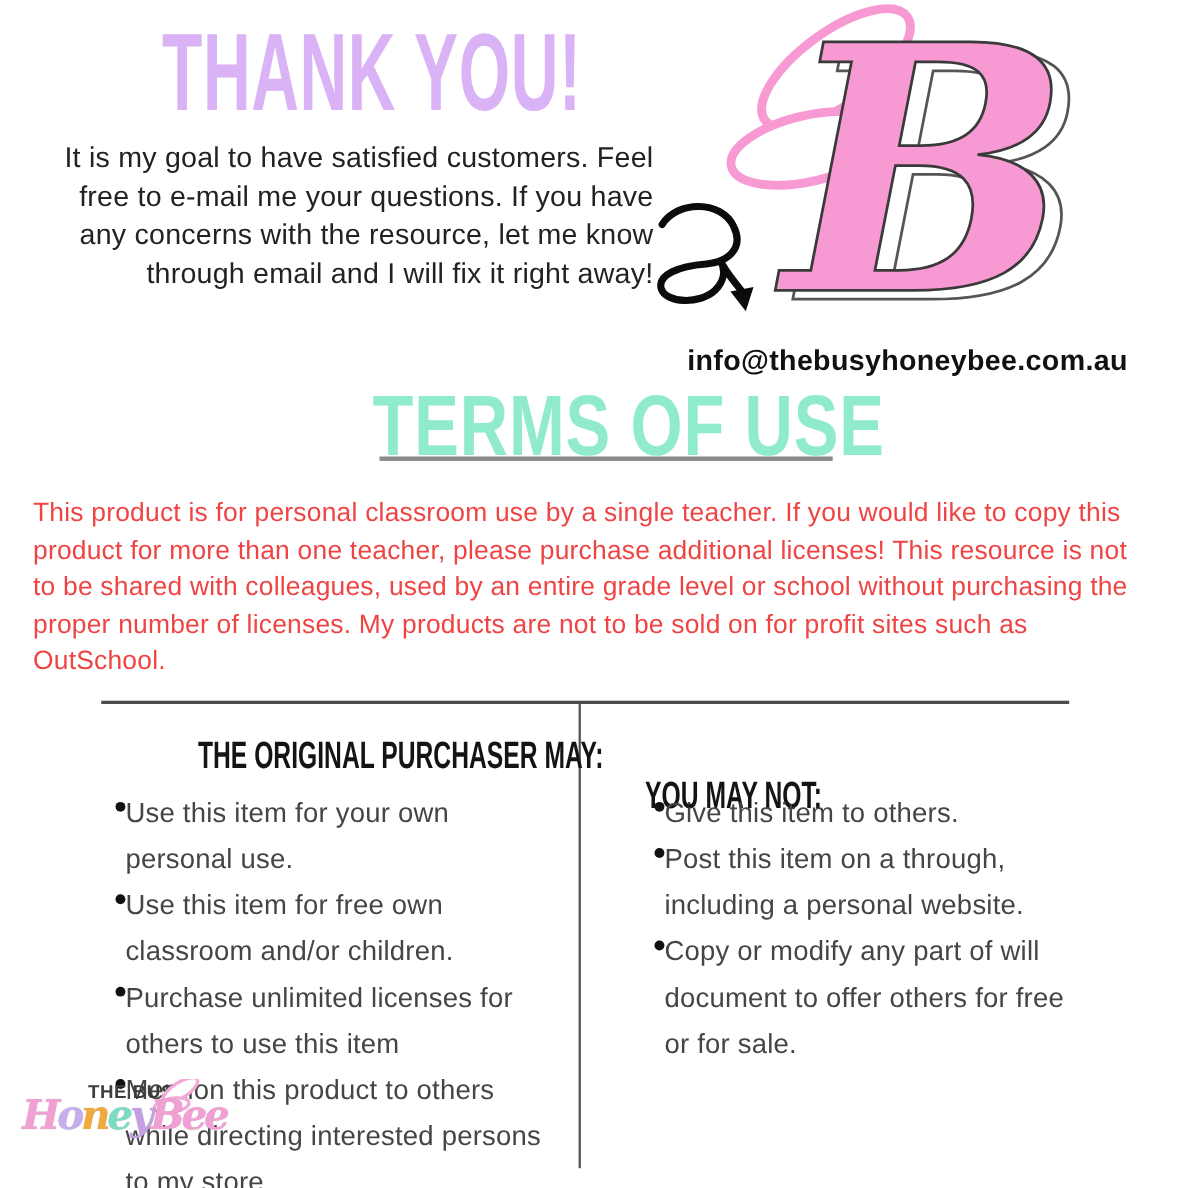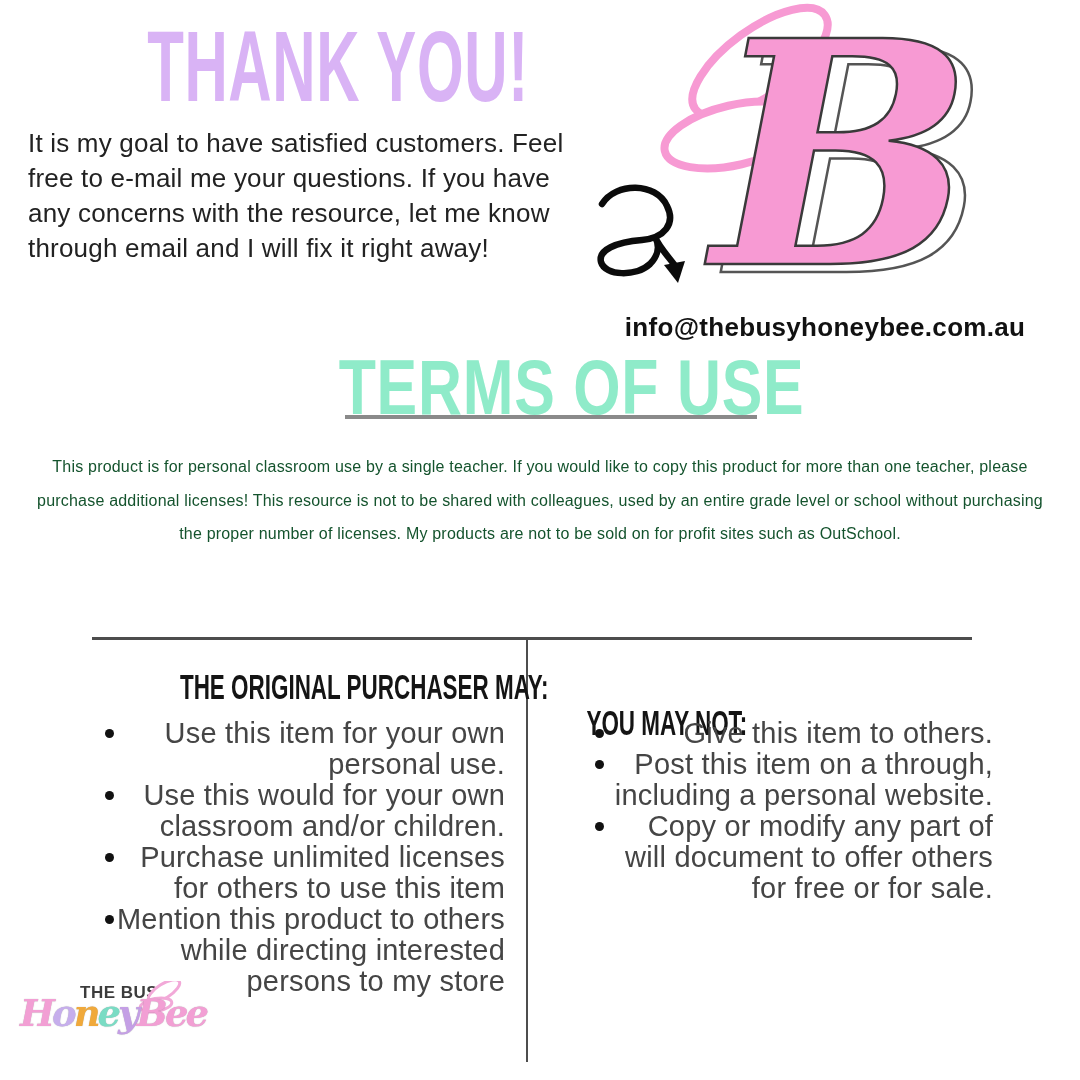--- a/index.html
+++ b/index.html
@@ -26,29 +26,29 @@
   .terms-wrap { left: 230px; top: 348px; width: 640px; }
   .terms-title { font-size: 78px; transform: scale(0.78, 1.0); }
   .terms-underline {
     position: absolute; left: 345px; top: 415px;
     width: 412px; height: 4px; background: #8a8a8a;
   }
 
   
   .intro-paragraph {
     position: absolute; left: 28px; top: 126px; width: 566px;
-    text-align: left;
+    text-align: right;
     font-size: 26px; line-height: 35px;
     letter-spacing: 0.2px; color: #222;
   }
   .terms-paragraph {
     position: absolute; left: 30px; top: 450px; width: 1020px;
-    text-align: center;
-    font-size: 16px; line-height: 33.5px;
-    letter-spacing: 0.2px; color: #14532d;
+    text-align: left;
+    font-size: 24px; line-height: 33.5px;
+    letter-spacing: 0.2px; color: #ef4444;
   }
   .email-line {
     position: absolute; left: 600px; top: 312px; width: 450px;
     text-align: center;
     font-size: 26px; font-weight: bold; color: #111;
     letter-spacing: 0.3px;
   }
 
   
   .brand-logo { position: absolute; left: 660px; top: 0px; width: 330px; height: 305px; }
@@ -77,22 +77,22 @@
 
   .bullet-list { position: absolute; list-style: none; }
   .bullet-list-left  { left: 95px;  top: 718px; width: 410px; }
   .bullet-list-right { left: 585px; top: 718px; width: 408px; }
   .bullet-item { display: flex; align-items: flex-start; }
   .bullet-dot {
     flex: 0 0 9px; width: 9px; height: 9px; border-radius: 50%;
     background: #111; margin: 11px 0 0 10px;
   }
   .bullet-text {
-    flex: 1; text-align: right;
-    font-size: 29px; line-height: 31px;
+    flex: 1; text-align: left;
+    font-size: 25px; line-height: 42px;
     color: #454545; letter-spacing: 0.2px;
   }
 
   
   .footer-logo { position: absolute; left: 18px; top: 983px; width: 240px; height: 96px; }
   .footer-logo-top {
     position: absolute; left: 62px; top: 0px;
     font-size: 17px; font-weight: bold; color: #3c3c3c;
     letter-spacing: 0.5px; white-space: nowrap;
   }
@@ -156,21 +156,21 @@
 
 <ul class="bullet-list bullet-list-left">
 
     <li class="bullet-item">
       <span class="bullet-dot"></span>
       <span class="bullet-text">Use this item for your own personal use.</span>
     </li>
 
     <li class="bullet-item">
       <span class="bullet-dot"></span>
-      <span class="bullet-text">Use this would for your own classroom and/or children.</span>
+      <span class="bullet-text">Use this item for free own classroom and/or children.</span>
     </li>
 
     <li class="bullet-item">
       <span class="bullet-dot"></span>
       <span class="bullet-text">Purchase unlimited licenses for others to use this item</span>
     </li>
 
     <li class="bullet-item">
       <span class="bullet-dot"></span>
       <span class="bullet-text">Mention this product to others while directing interested persons to my store</span>

